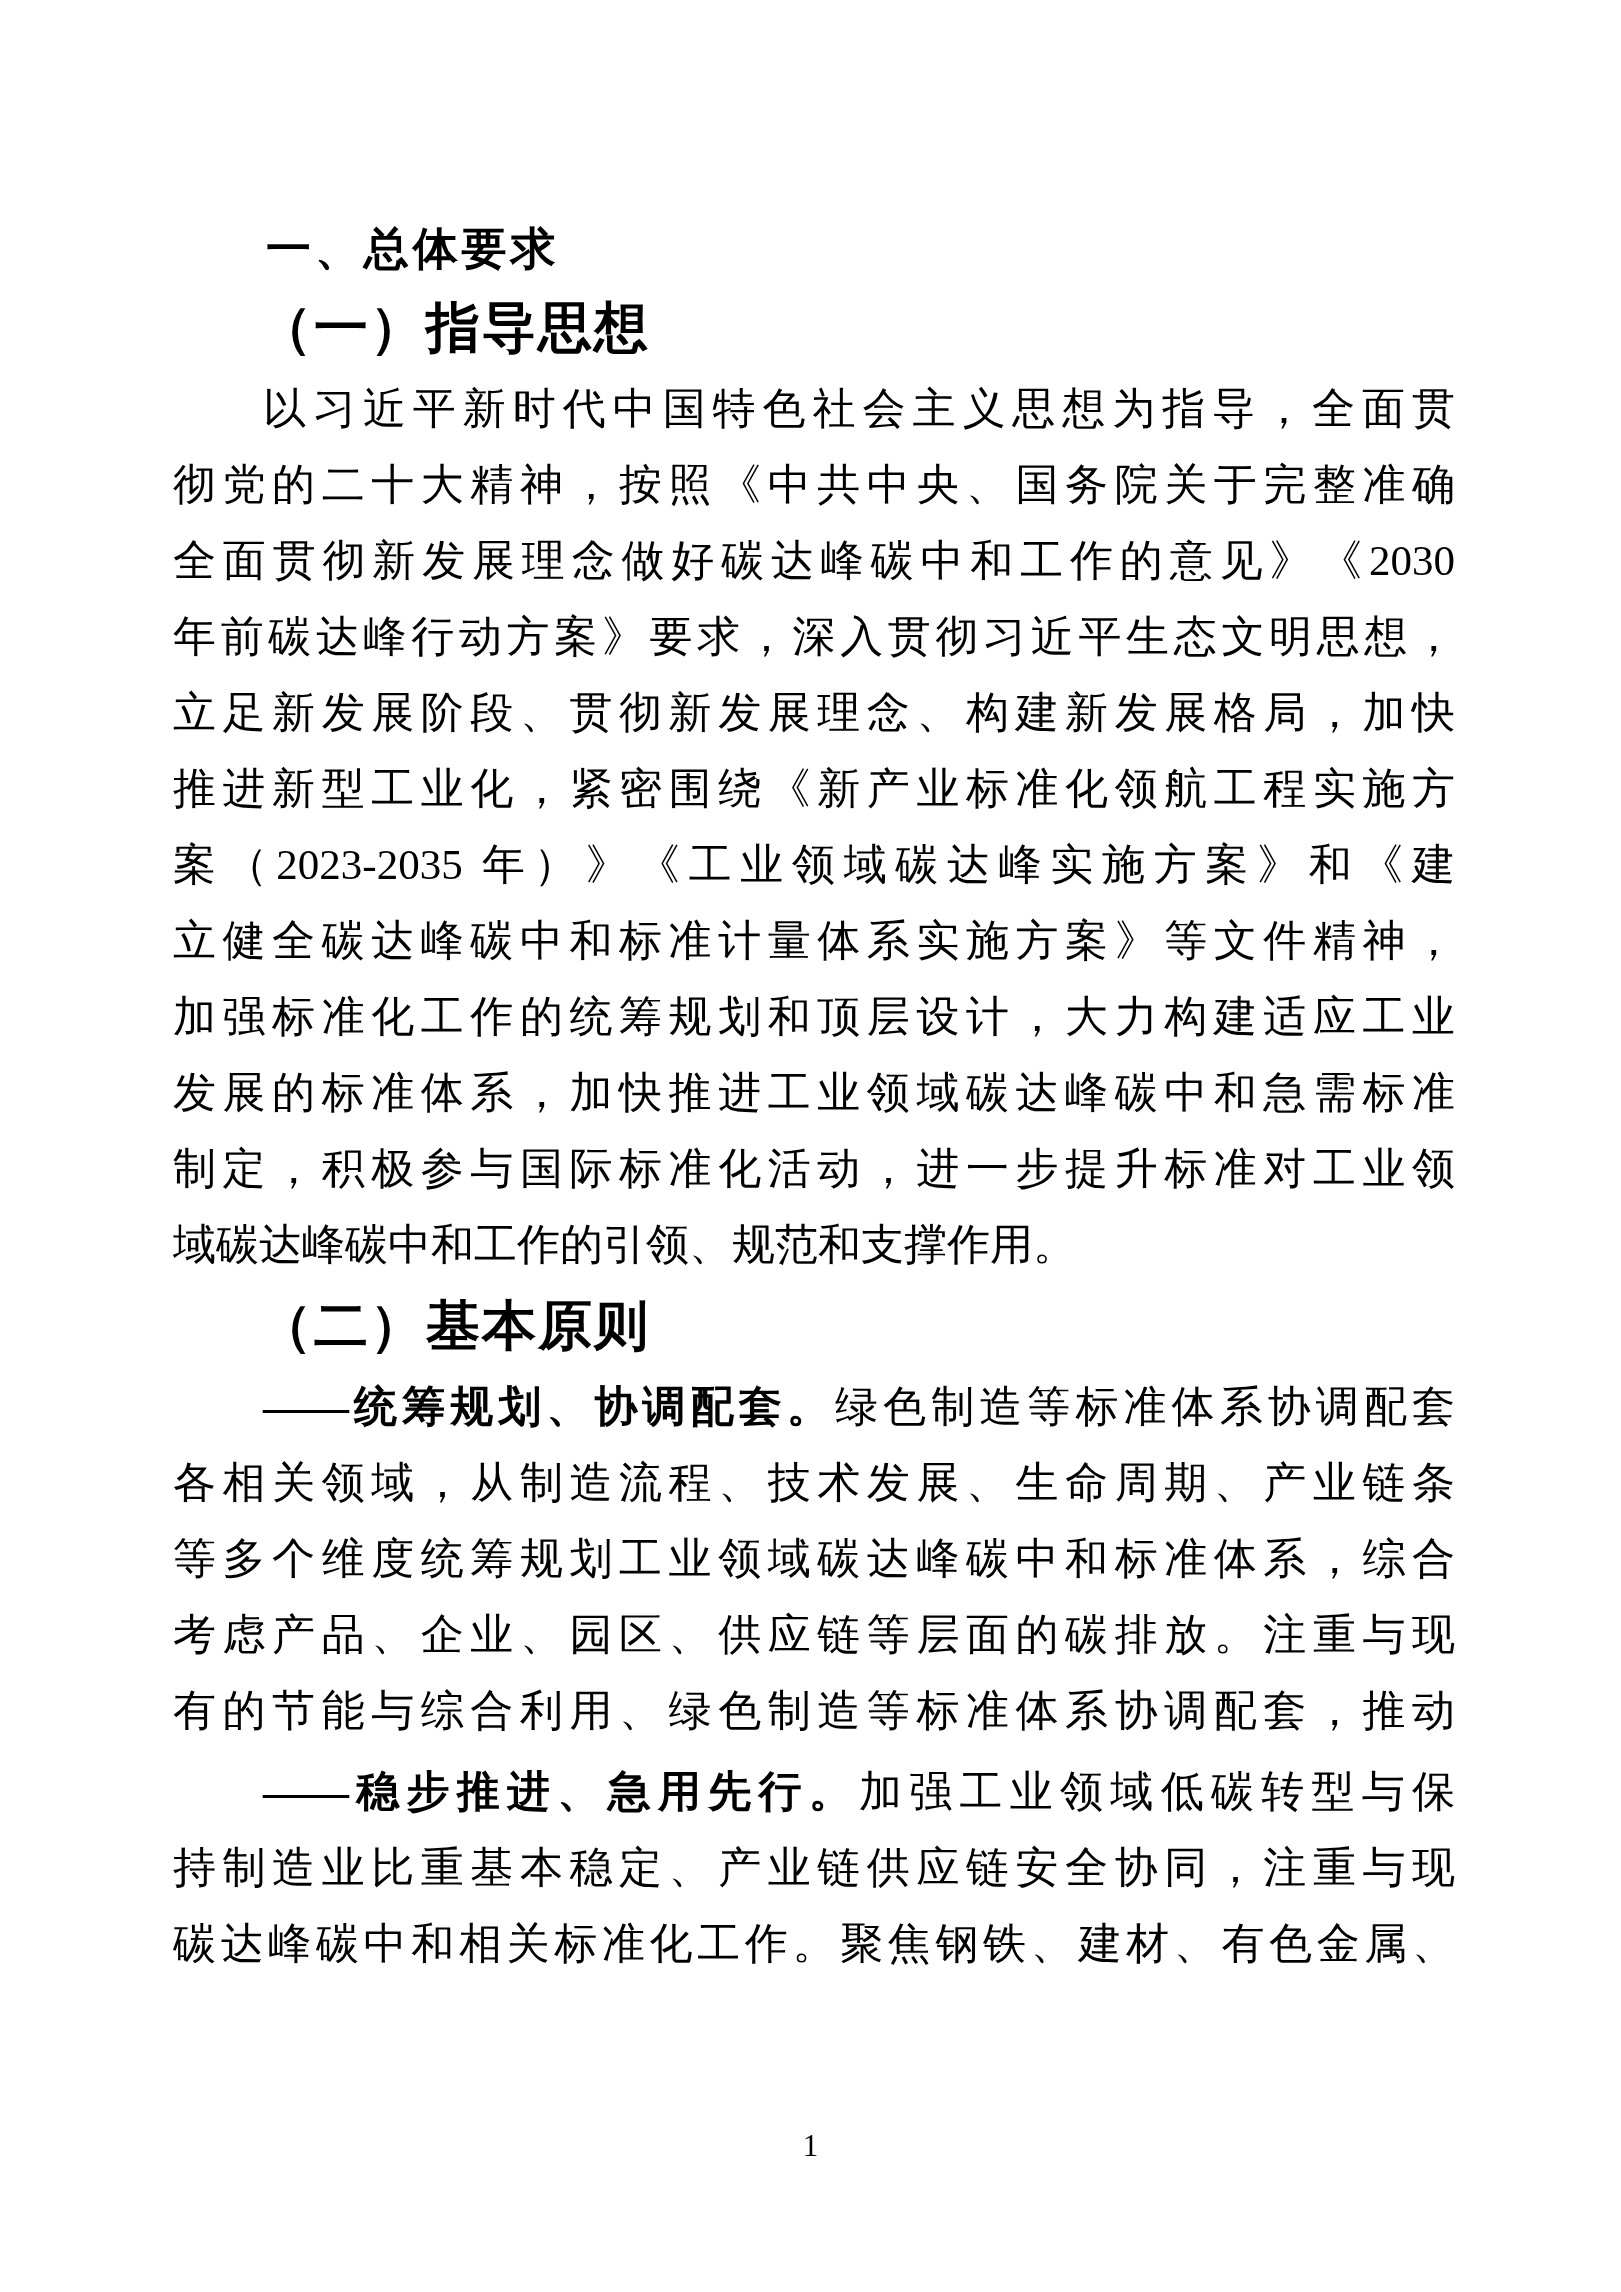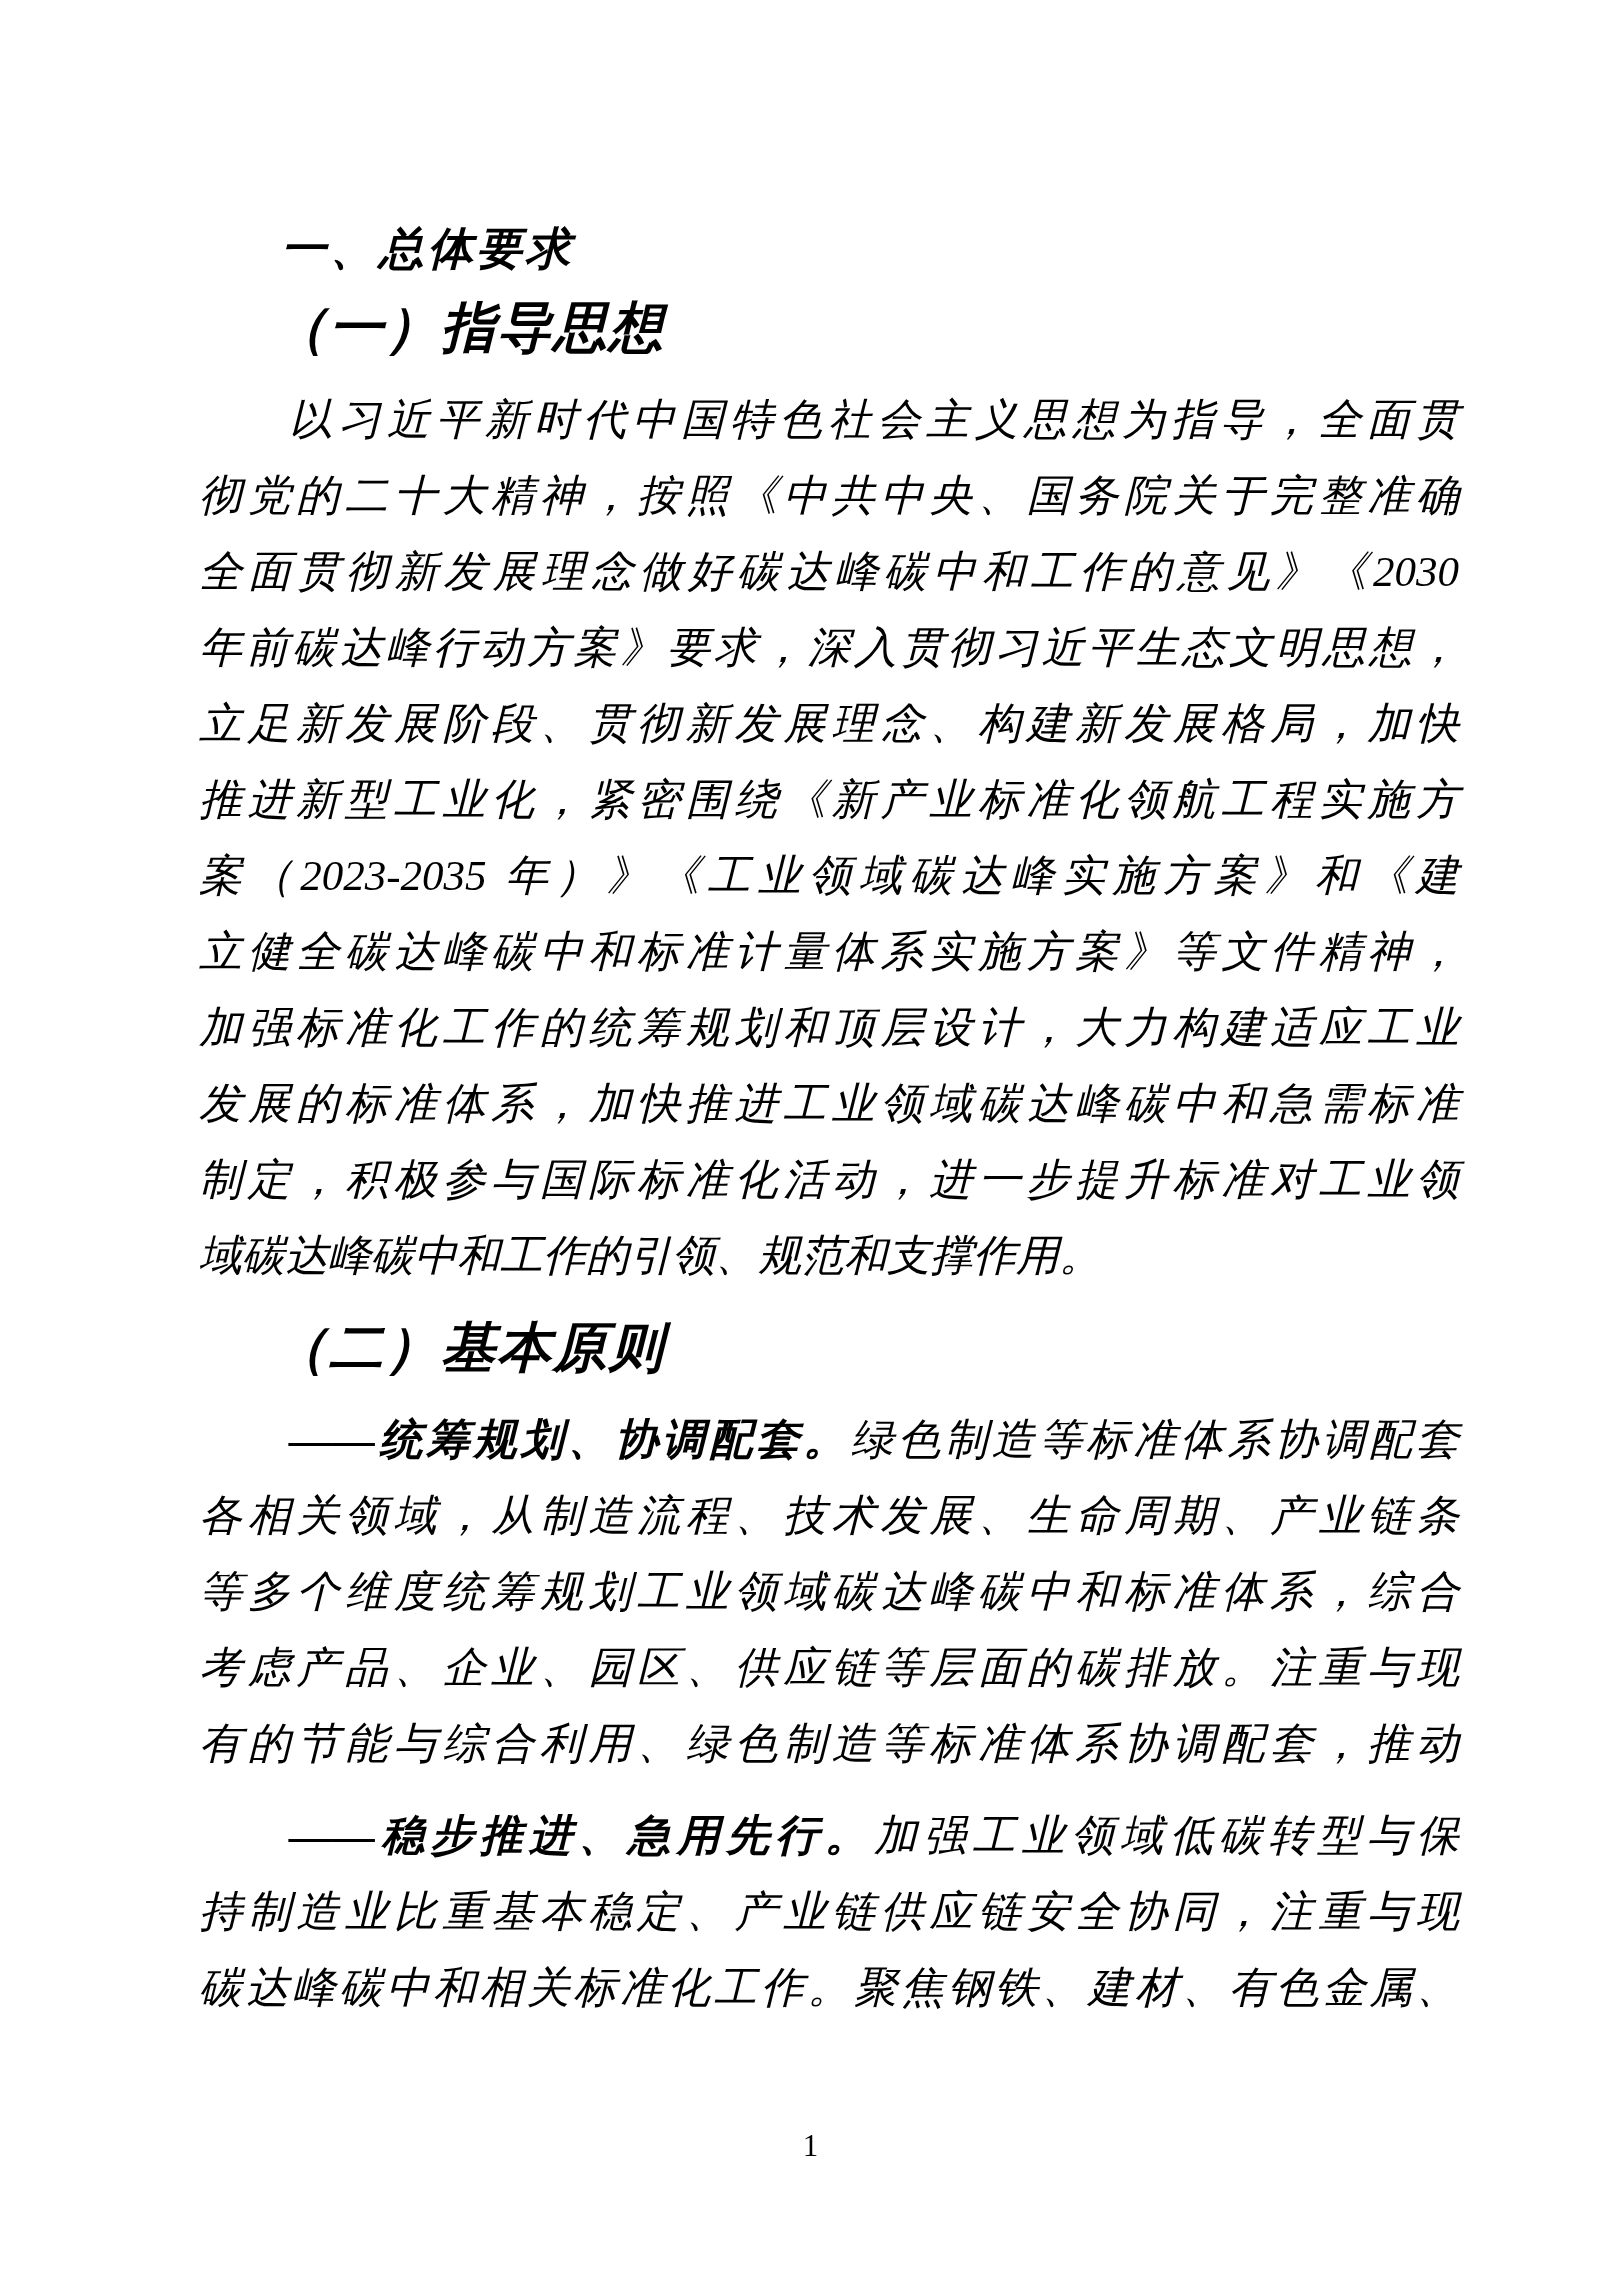--- a/index.html
+++ b/index.html
@@ -6,43 +6,42 @@
   .page{
     position:relative;
     width:1621px;
     height:2293px;
     background:#ffffff;
     color:#000000;
     overflow:hidden;
   }
   .content{
     position:absolute;
-    left:183px;
+    left:168px;
     top:208px;
     width:1292px;
-    font-style:italic;
   }
   .doc-title{
     font-family:"Liberation Sans","DejaVu Sans",sans-serif;
     font-weight:bold;
     font-size:45px;
     line-height:82px;
     padding-left:98px;
     letter-spacing:3.9px;
     white-space:nowrap;
   }
   .heading{
     font-family:"Liberation Serif","DejaVu Serif",serif;
     font-weight:bold;
     font-size:54px;
     line-height:76px;
     padding-left:90px;
     letter-spacing:2px;
   }
-  .para{margin:16px;}
+  .para{margin:5px;}
   .line{
     font-family:"Liberation Serif","DejaVu Serif",serif;
     font-size:43px;
     line-height:76px;
     text-align:justify;
   }
   .line.fill{ text-align-last:justify; }
   .line.indent{ padding-left:90px; }
   .seg.bold{ font-weight:bold; }
   .footer{

